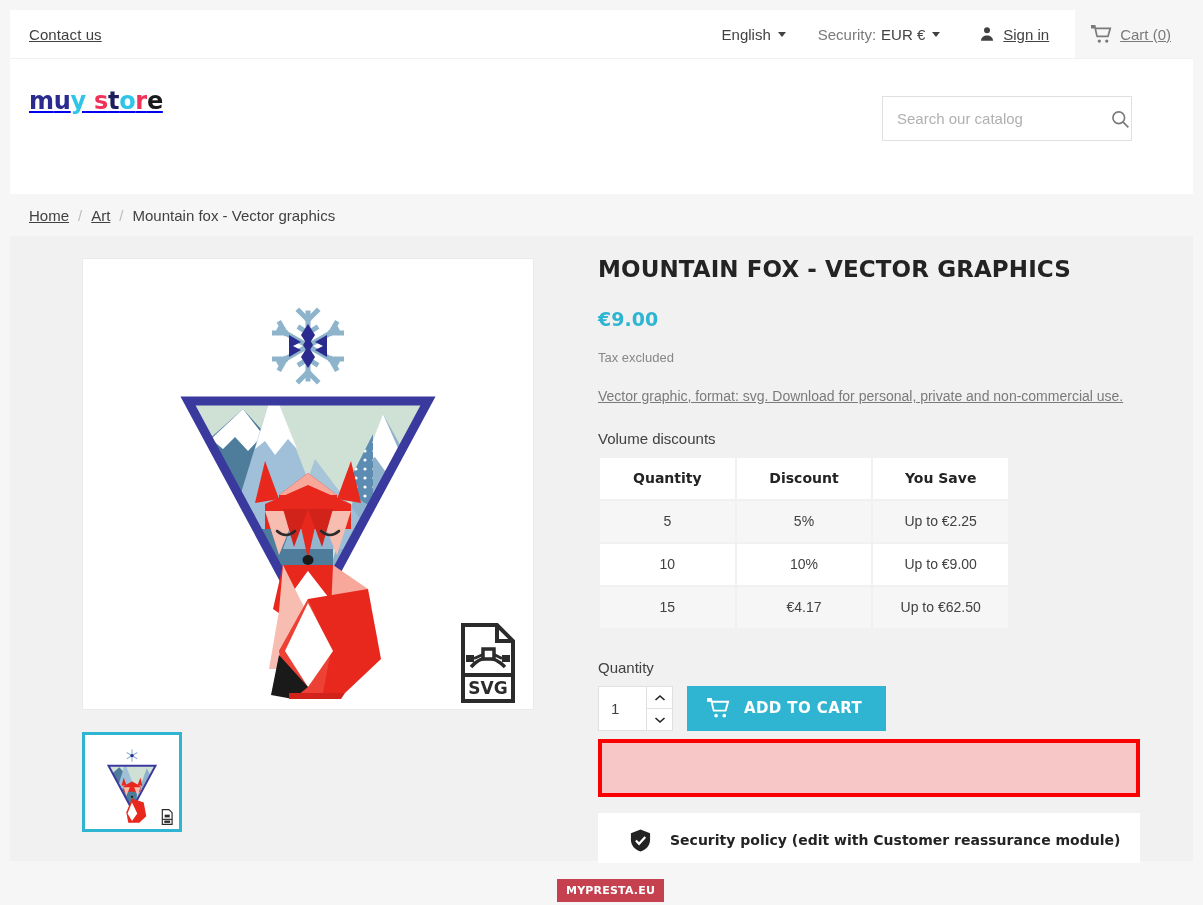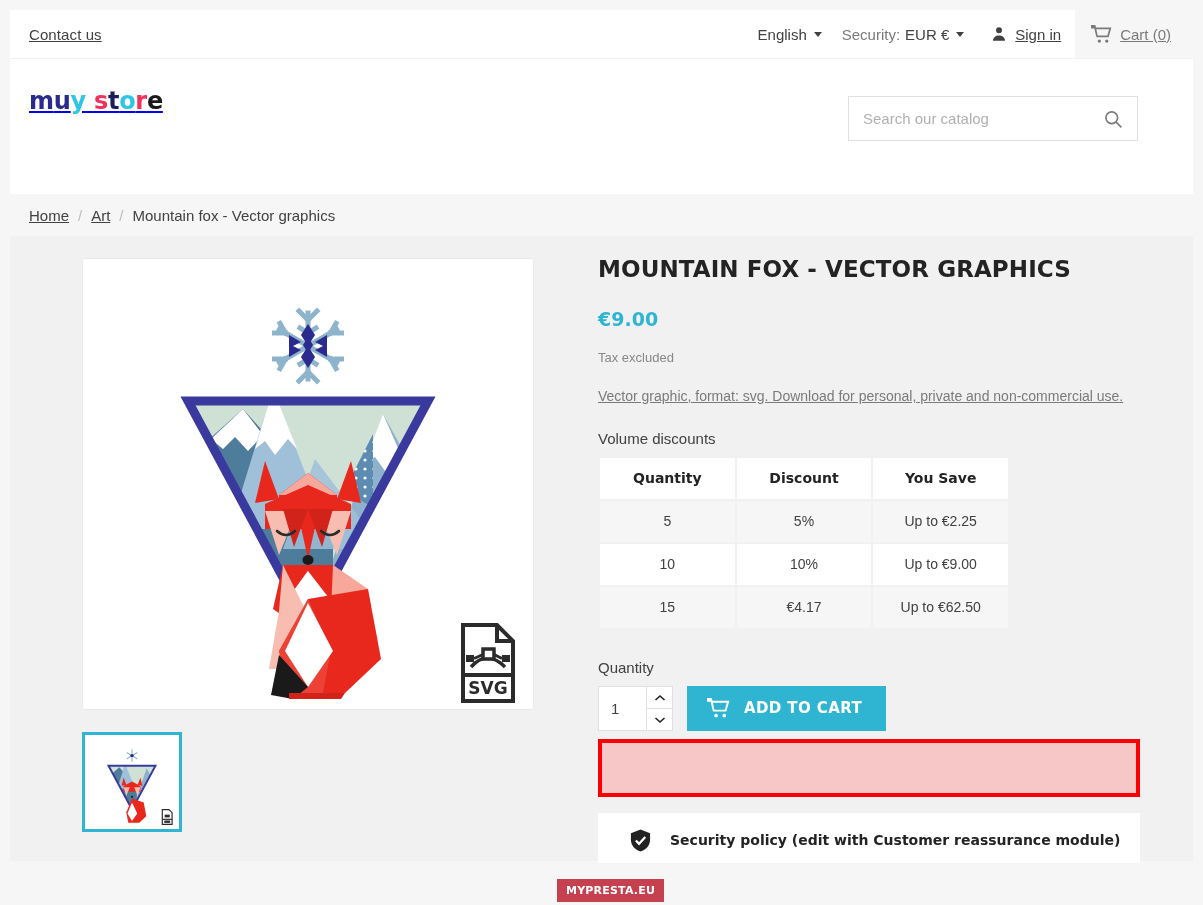--- a/index.html
+++ b/index.html
@@ -16,21 +16,21 @@
     position: absolute; left: 10px; top: 10px;
     width: 1183px; height: 48px;
     background: #fff;
     display: flex; align-items: center;
   }
   .contact-us {
     margin-left: 19px; font-size: 15px; color: #414141;
     letter-spacing: .1px;
   }
   .topbar-right {
-    margin-left: auto; display: flex; align-items: center; height: 48px;
+    margin-left: auto; display: flex; align-items: center; height: 48px; gap: 12px;
   }
   .lang-selector, .currency-selector {
     font-size: 15px; color: #7a7a7a; display: flex; align-items: center;
     padding: 0 10px; height: 48px;
   }
   .lang-selector { color: #414141; }
   .currency-selector .cur-label { color: #7a7a7a; }
   .currency-selector .cur-value { color: #414141; margin-left: 5px; }
   .caret {
     display: inline-block; margin-left: 7px;
@@ -78,22 +78,22 @@
   }
   .nav-row1 { display: flex; gap: 30px; align-items: baseline; }
   .nav-item {
     font-size: 15px; font-weight: bold; color: #7a7a7a;
     letter-spacing: .4px;
   }
   .nav-row2 { margin-top: 28px; padding-left: 12px; }
   .nav-sub { font-size: 14px; color: #7a7a7a; }
 
   .search-wrap {
-    position: absolute; right: 55px; top: 37px;
-    width: 290px; height: 45px;
+    position: absolute; right: 61px; top: 37px;
+    width: 250px; height: 45px;
     border: 1px solid #e0e0e0; background: #fff;
     display: flex; align-items: center;
   }
   .search-input {
     border: 0; outline: 0; flex: 1;
     font-size: 15px; color: #414141; padding: 0 14px;
     font-family: "Liberation Sans", sans-serif;
     background: transparent;
   }
   .search-input::placeholder { color: #b0b0b0; }

